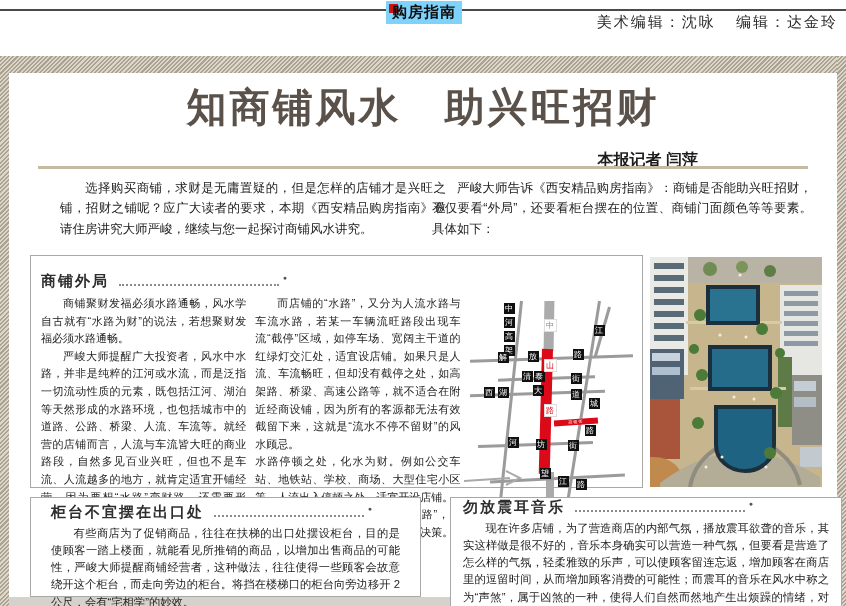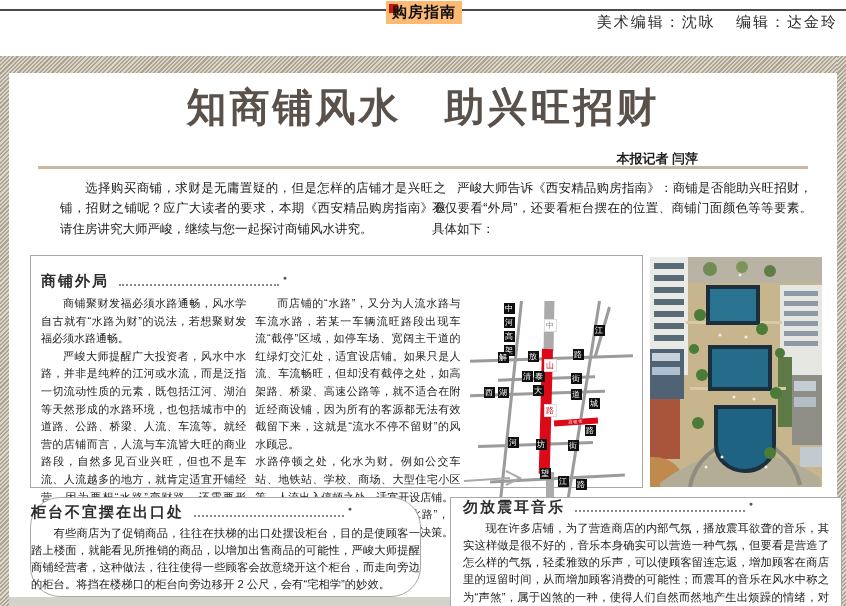--- a/index.html
+++ b/index.html
@@ -1,47 +1,47 @@
 <!DOCTYPE html>
 <html><head>
 <meta charset="utf-8">
 <style>
   html,body{margin:0;padding:0;background:#ffffff;}
   .page{position:relative;width:846px;height:606px;background:#ffffff;overflow:hidden;
         font-family:"Liberation Sans","DejaVu Sans",sans-serif;color:#2b2b2b;}
   
   .top-rule{position:absolute;left:0;top:9px;width:846px;height:2px;background:#4a4a4a;}
   .section-label{position:absolute;left:8px;top:13px;font-size:20px;color:#3c3c3c;letter-spacing:1px;}
-  .masthead{position:absolute;left:386px;top:1px;background:#fdba74;padding:2px 6px;font-size:15px;
+  .masthead{position:absolute;left:386px;top:1px;background:#7dd3fc;padding:2px 6px;font-size:15px;
             font-weight:900;color:#0f0f0f;letter-spacing:1px;}
   .masthead .red-mark{position:absolute;left:3px;top:3px;width:9px;height:9px;background:#cf1313;}
   .masthead .logo-text{position:relative;}
   .credits{position:absolute;right:8px;top:13px;font-size:15px;color:#2a2a2a;letter-spacing:2px;}
   .credits span{margin-left:14px;}
   
   .hatch{background:repeating-linear-gradient(135deg,#aba294 0 1.5px,#ddd7ca 1.5px 3px);}
   .frame-top{position:absolute;left:0;top:56px;width:846px;height:17px;}
   .frame-left{position:absolute;left:0;top:56px;width:9px;height:550px;}
   .frame-right{position:absolute;right:0;top:56px;width:9px;height:550px;}
   .frame-bottom{position:absolute;left:9px;top:597px;width:828px;height:9px;background:#d4d2ca;}
   
   .article-title{position:absolute;left:0;top:80px;width:846px;text-align:center;
                  font-family:"Liberation Serif","DejaVu Serif",serif;
                  font-size:40px;font-weight:900;color:#59514a;letter-spacing:3px;}
-  .byline{position:absolute;top:150px;right:148px;font-size:13px;font-weight:bold;color:#1d1d1d;margin-left:32px;}
+  .byline{position:absolute;top:150px;right:148px;font-size:16px;font-weight:bold;color:#1d1d1d;margin-left:32px;}
   .title-rule{position:absolute;left:38px;top:166px;width:770px;height:3px;background:#c6bba2;}
   
   .intro{position:absolute;top:178px;font-size:12.5px;line-height:1.62;text-align:justify;
          text-indent:2em;color:#222;}
   .intro-left{left:36px;width:386px;margin-left:24px;}
   .intro-right{left:432px;width:380px;}
   
   .sbox{position:absolute;border:1px solid #a8a8a8;background:#fff;box-sizing:border-box;}
   .box-waiju{left:30px;top:255px;width:613px;height:233px;padding:16px 10px;}
-  .box-counter{left:30px;top:497px;width:391px;height:100px;padding:5px 0;border-radius:30px;}
+  .box-counter{left:30px;top:497px;width:391px;height:100px;padding:5px 20px;}
   .box-music{left:450px;top:497px;width:392px;height:112px;padding:0 12px;}
   .title-row{display:flex;align-items:center;gap:10px;}
   .sec-title{font-size:15px;font-weight:bold;color:#2e2e2e;letter-spacing:2px;white-space:nowrap;}
   .leader{height:2px;border-bottom:2px dotted #8a8a8a;position:relative;top:2px;}
   .leader::after{content:"●";position:absolute;right:-8px;top:-8px;font-size:7px;color:#555;}
   .lw150{width:160px;} .lw140{width:150px;} .lw160{width:170px;}
   .cols{display:flex;gap:9px;margin-top:4px;}
   .tcol{width:206px;font-size:11px;line-height:1.6;text-align:justify;color:#222;}
   .tcol p,.sbody p{margin:0;text-indent:2em;}
   .sbody{margin-top:3px;font-size:11.3px;line-height:1.52;text-align:justify;color:#222;}

